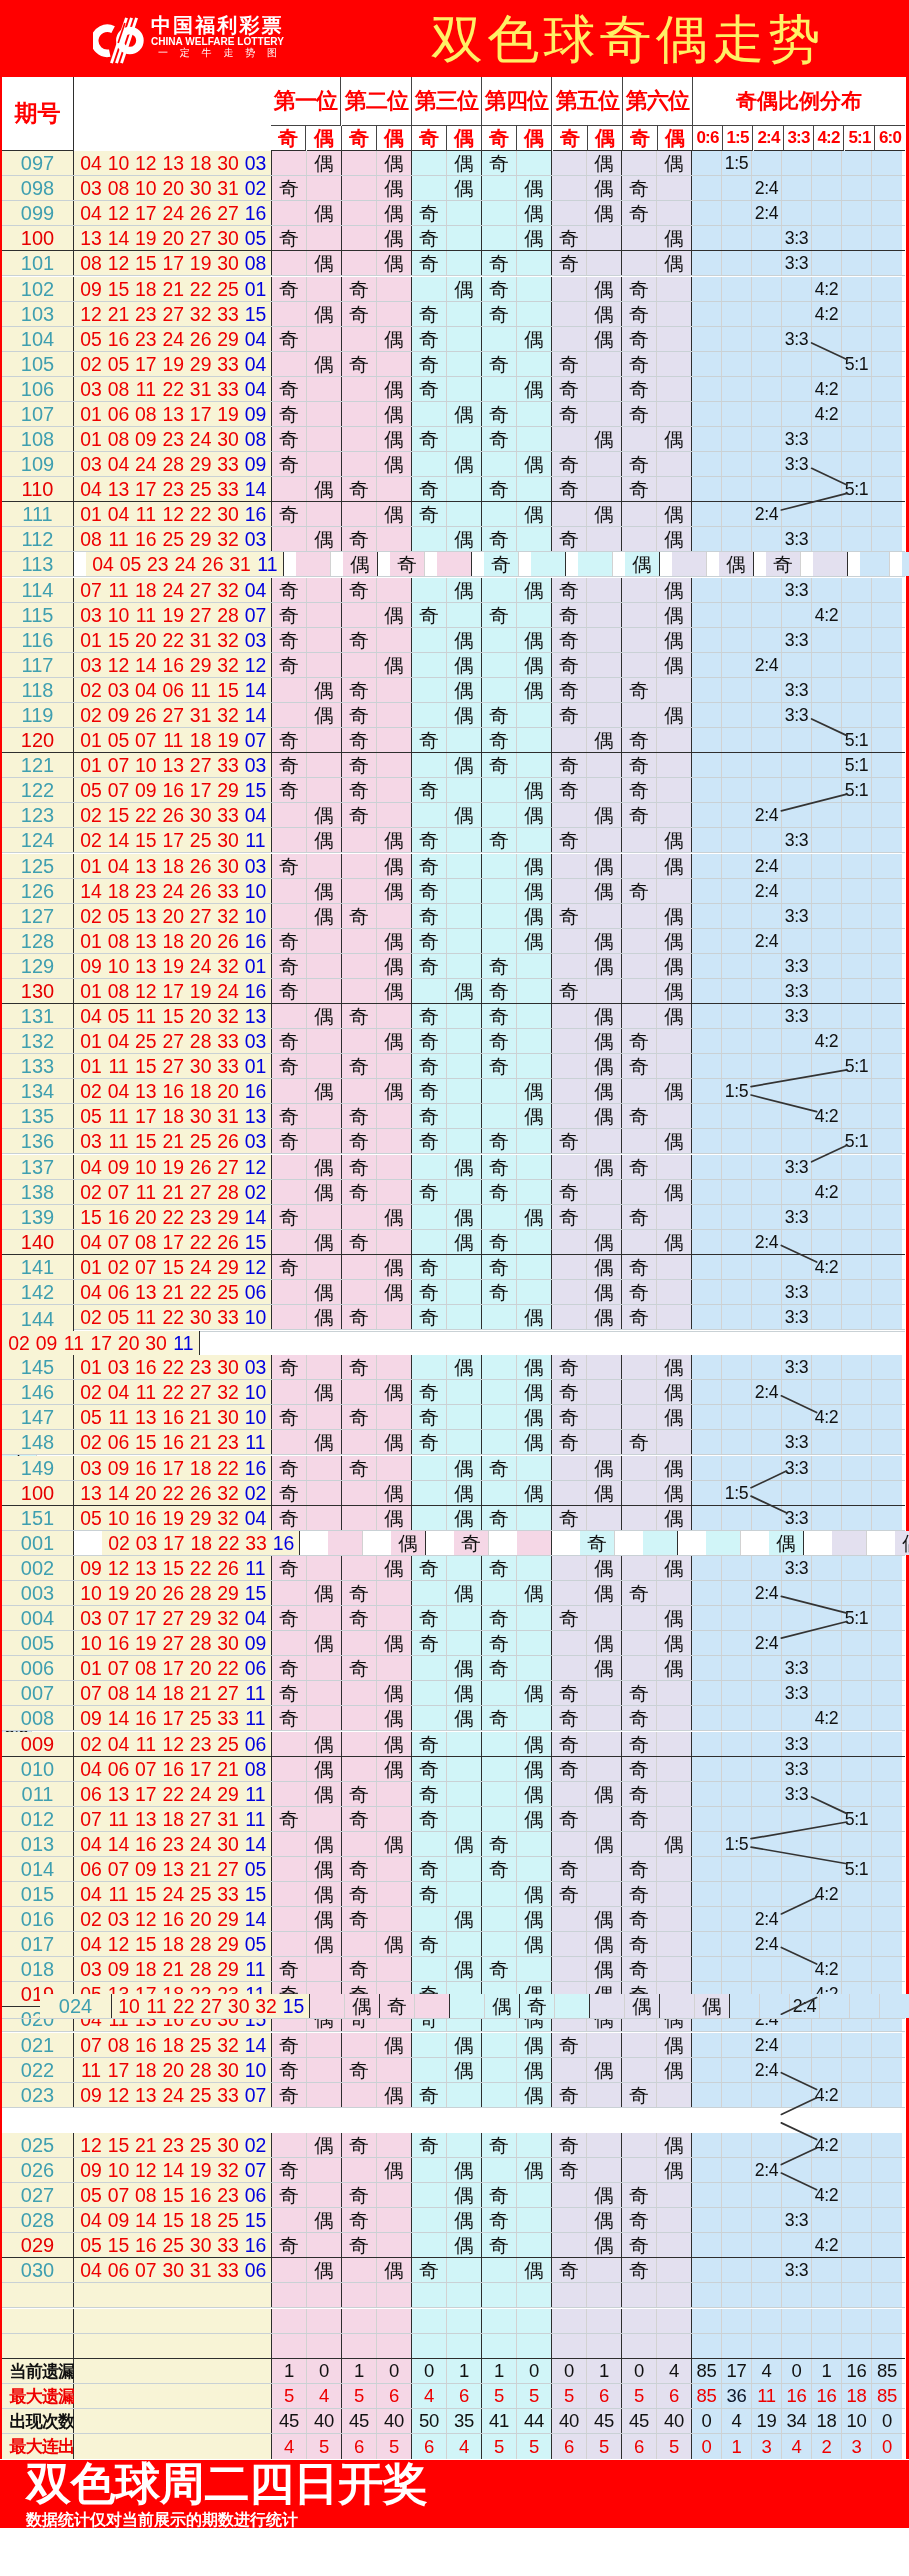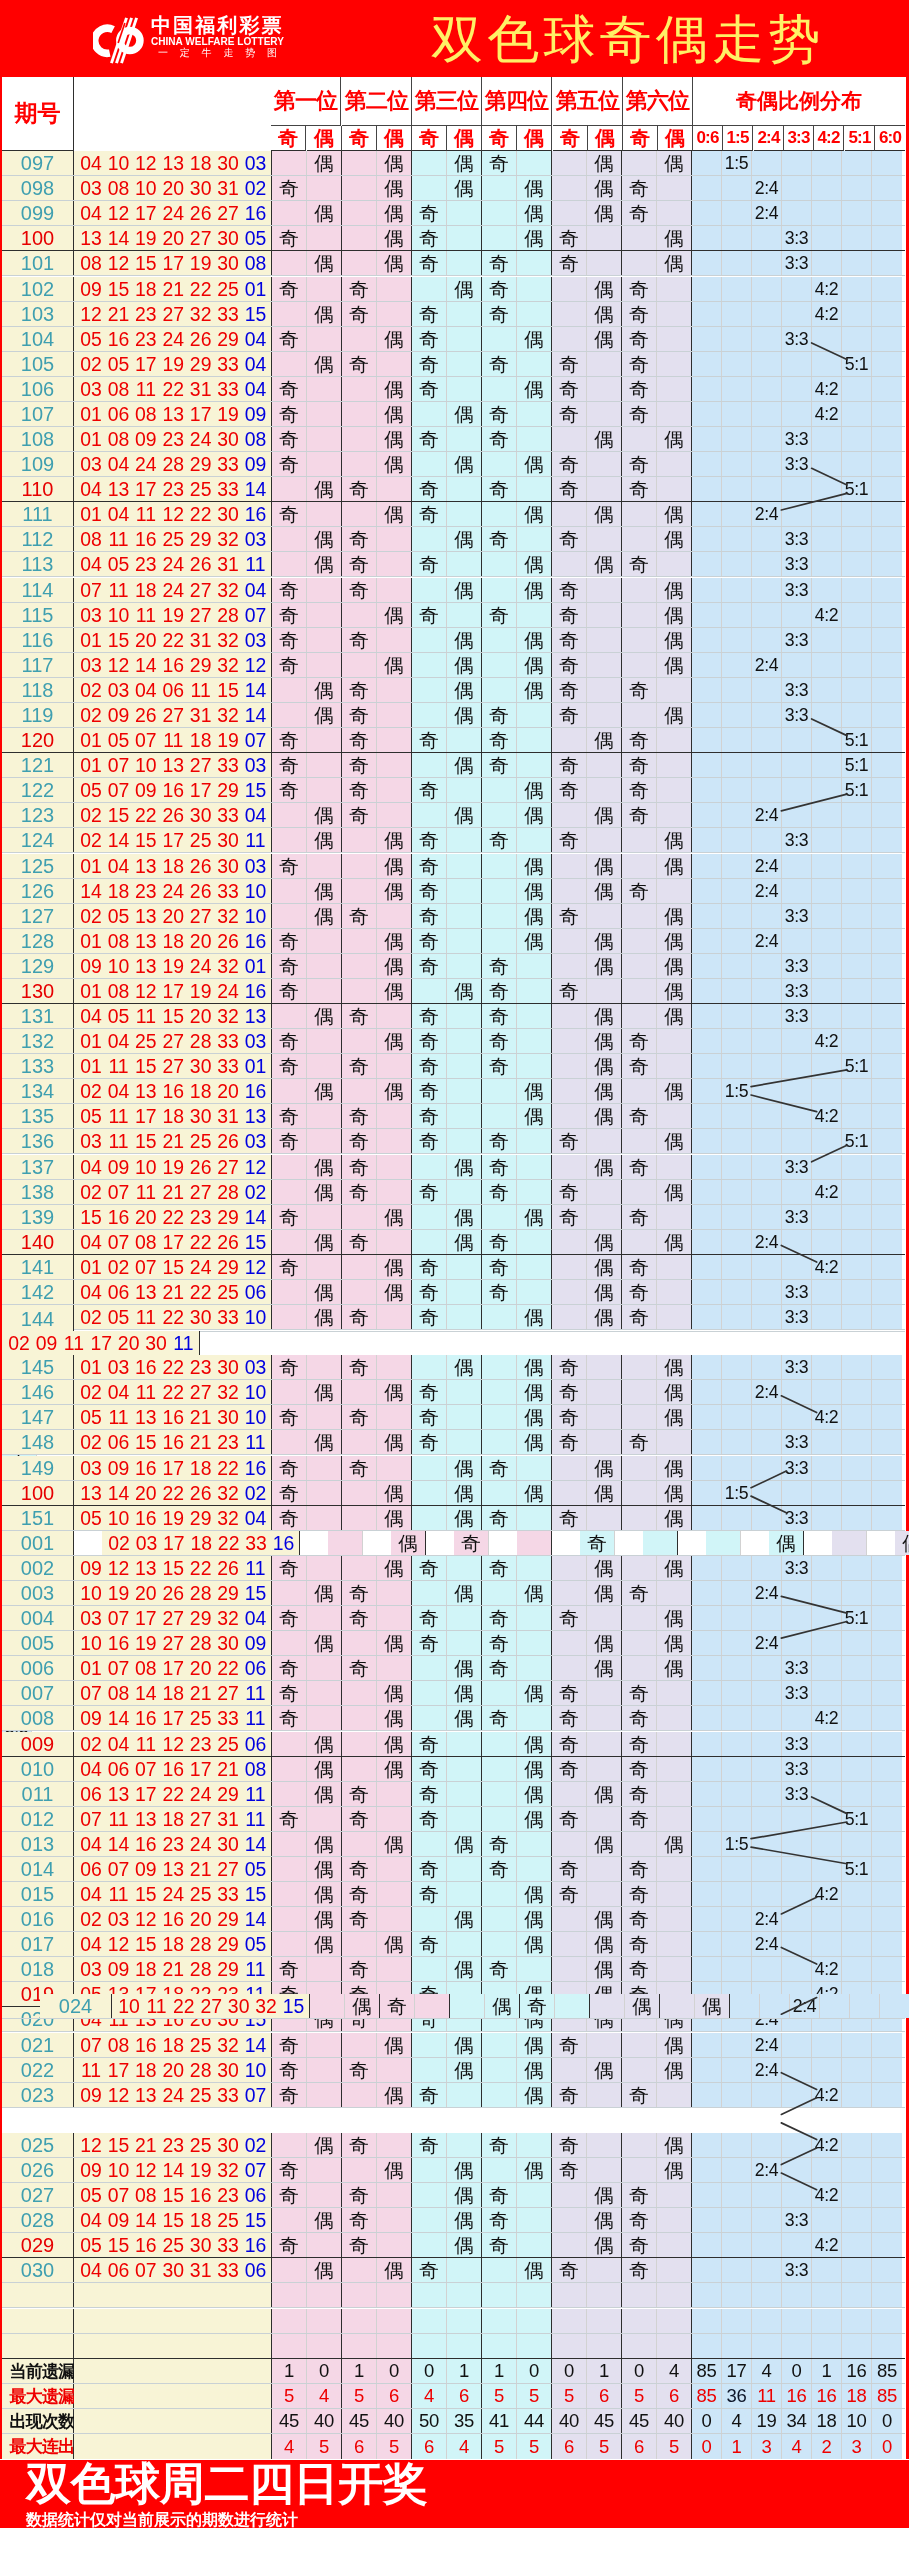--- a/index.html
+++ b/index.html
@@ -833,21 +833,21 @@
           <div class="c c-ratio"></div>
           <div class="c c-ratio"></div>
           <div class="c c-ratio"></div>
           <div class="c c-ratio">
             <span class="mark">3:3</span>
           </div>
           <div class="c c-ratio"></div>
           <div class="c c-ratio"></div>
           <div class="c c-ratio last"></div>
         </div>
-        <div class="row" style="top: 475px;">
+        <div class="row" style="top: 475px; gap: 12px;">
           <div class="c c-issue">113</div>
           <div class="c c-nums">
             <span class="ball red">04</span>
             <span class="ball red">05</span>
             <span class="ball red">23</span>
             <span class="ball red">24</span>
             <span class="ball red">26</span>
             <span class="ball red">31</span>
             <span class="ball blue">11</span>
           </div>

